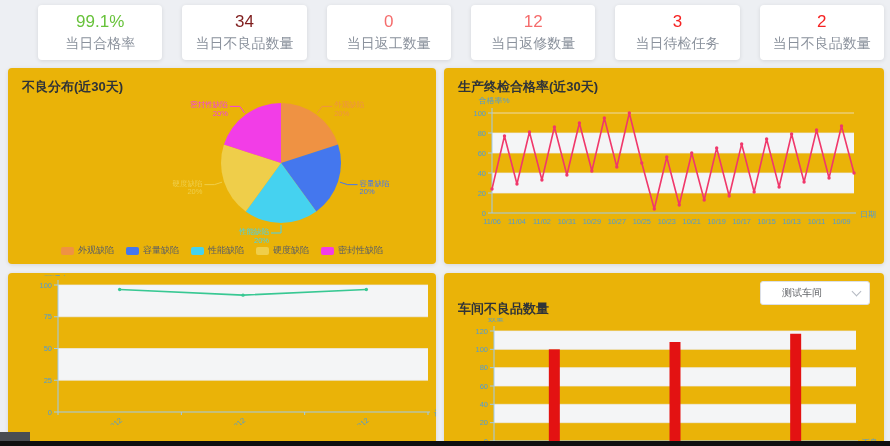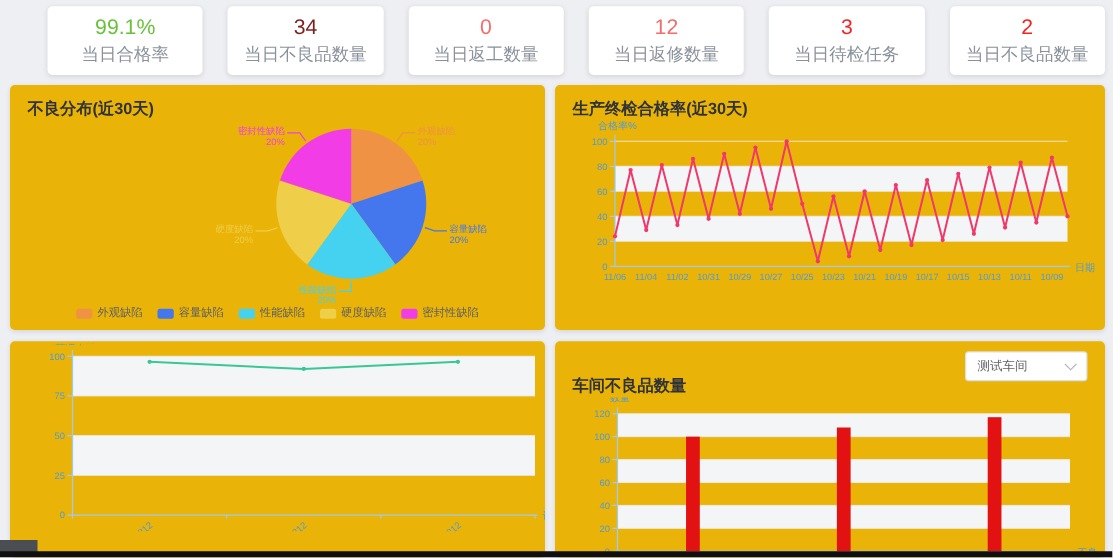--- a/index.html
+++ b/index.html
@@ -34,21 +34,21 @@
   #pie-legend{
     position:absolute;left:0;right:0;bottom:7px;display:flex;justify-content:center;
     align-items:center;gap:12px;
   }
   .legend-item{display:flex;align-items:center;gap:4px;cursor:pointer;}
   .legend-swatch{width:13px;height:8px;border-radius:2px;}
   .legend-text{font-size:9px;color:#5a5e66;}
   
   #workshop-select{
     position:absolute;top:8px;right:14px;width:96px;height:22px;border:1px solid #dcdfe6;
-    border-radius:3px;background:#fff;display:flex;align-items:center;cursor:pointer;
+    border-radius:3px;background:#fff;display:flex;align-items:center;cursor:pointer;padding-left:12px;
   }
   #workshop-select .sel-text{font-size:10px;color:#606266;padding-left:9px;flex:1;}
   .chevron{
     width:6px;height:6px;border-right:1px solid #b4b9c2;border-bottom:1px solid #b4b9c2;
     transform:rotate(45deg);margin-right:9px;margin-top:-3px;
   }
   
   #corner-chip{position:absolute;left:0;bottom:4px;width:30px;height:10px;background:#4a4d52;}
   #bottom-bar{position:absolute;left:0;bottom:0;width:100%;height:5px;background:#101010;}
 </style>

